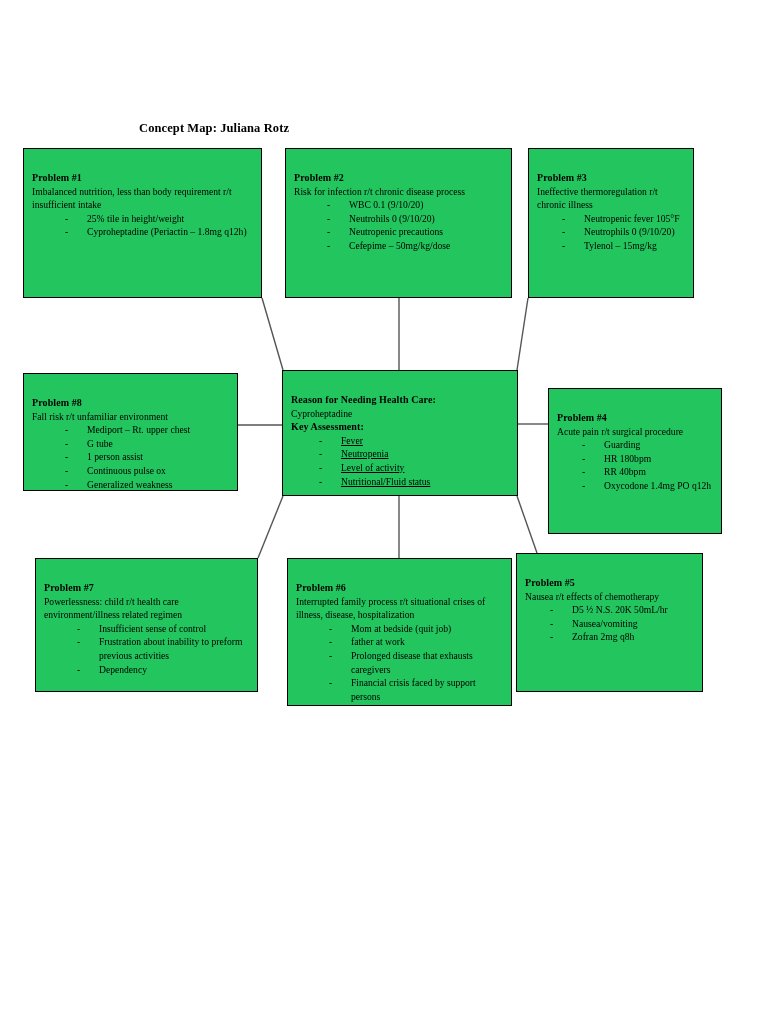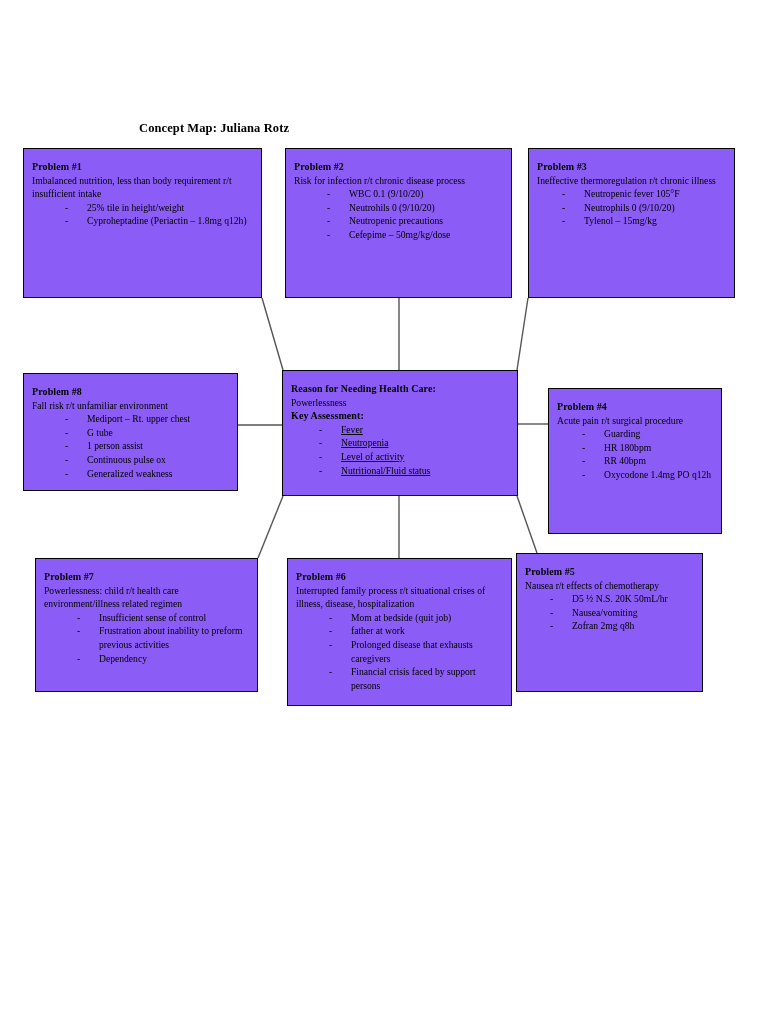--- a/index.html
+++ b/index.html
@@ -40,22 +40,22 @@
     font-size: 12.5px;
     font-weight: bold;
     letter-spacing: 0.1px;
     white-space: nowrap;
   }
 
   .node {
     position: absolute;
     box-sizing: border-box;
     border: 1px solid #000000;
-    background: #8b5cf6;
-    padding: 11px 7px 4px 8px;
+    background: #22c55e;
+    padding: 22px 7px 4px 8px;
     font-size: 9.6px;
     line-height: 13.6px;
   }
 
   .node-title {
     font-weight: bold;
     font-size: 10px;
     display: block;
     margin-bottom: 0px;
     letter-spacing: 0.1px;
@@ -85,21 +85,21 @@
   ul.bullets li::before {
     content: "-";
     position: absolute;
     left: 0;
     top: 0;
   }
 
   
   #node-p1     { left: 23px;  top: 148px; width: 239px; height: 150px; }
   #node-p2     { left: 285px; top: 148px; width: 227px; height: 150px; }
-  #node-p3     { left: 528px; top: 148px; width: 207px; height: 150px; }
+  #node-p3     { left: 528px; top: 148px; width: 166px; height: 150px; }
   #node-p8     { left: 23px;  top: 373px; width: 215px; height: 118px; }
   #node-center { left: 282px; top: 370px; width: 236px; height: 126px; }
   #node-p4     { left: 548px; top: 352px; width: 174px; height: 146px; margin-top: 36px; }
   #node-p7     { left: 35px;  top: 558px; width: 223px; height: 134px; }
   #node-p6     { left: 287px; top: 558px; width: 225px; height: 148px; }
   #node-p5     { left: 516px; top: 553px; width: 187px; height: 139px; }
 
   #node-center ul.bullets { padding-left: 28px; text-decoration: underline; }
   #node-p4 ul.bullets { padding-left: 25px; }
   #node-p5 ul.bullets { padding-left: 25px; }
@@ -170,21 +170,21 @@
       <li>Mediport – Rt. upper chest</li>
       <li>G tube</li>
       <li>1 person assist</li>
       <li>Continuous pulse ox</li>
       <li>Generalized weakness</li>
     </ul>
   </div>
 
   <div class="node" id="node-center">
     <span class="node-title">Reason for Needing Health Care:</span>
-    <span class="node-sub">Powerlessness</span>
+    <span class="node-sub">Cyproheptadine</span>
     <span class="node-sub2">Key Assessment:</span>
     <ul class="bullets">
       <li>Fever</li>
       <li>Neutropenia</li>
       <li>Level of activity</li>
       <li>Nutritional/Fluid status</li>
     </ul>
   </div>
 
   <div class="node" id="node-p4">

